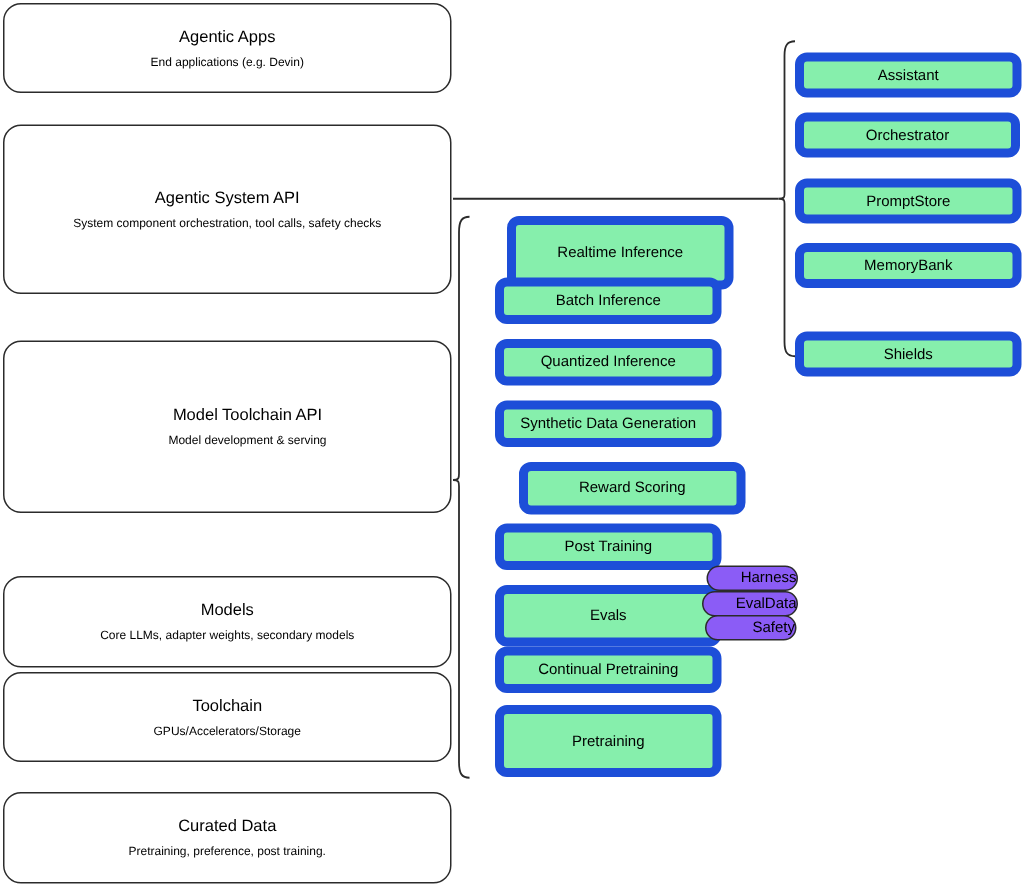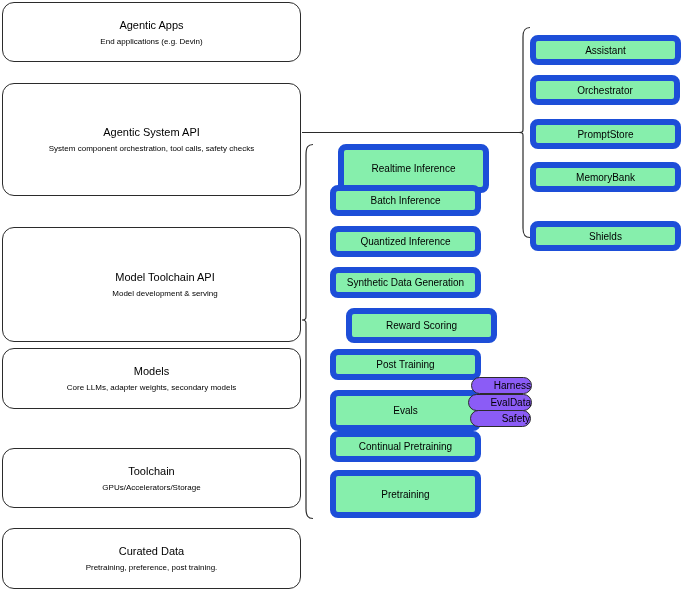--- a/index.html
+++ b/index.html
@@ -130,21 +130,21 @@
   <div class="layer-box" style="left:2px; top:83px; width:299px; height:113px;">
     <div class="layer-title">Agentic System API</div>
     <div class="layer-sub">System component orchestration, tool calls, safety checks</div>
   </div>
 
   <div class="layer-box" style="left:2px; top:227px; width:299px; height:115px;padding-left:27px;">
     <div class="layer-title">Model Toolchain API</div>
     <div class="layer-sub">Model development &amp; serving</div>
   </div>
 
-  <div class="layer-box" style="left:2px; top:348px; width:299px; height:61px;">
+  <div class="layer-box" style="left:2px; top:384px; width:299px; height:61px;">
     <div class="layer-title">Models</div>
     <div class="layer-sub">Core LLMs, adapter weights, secondary models</div>
   </div>
 
   <div class="layer-box" style="left:2px; top:448px; width:299px; height:60px;">
     <div class="layer-title">Toolchain</div>
     <div class="layer-sub">GPUs/Accelerators/Storage</div>
   </div>
 
   <div class="layer-box" style="left:2px; top:528px; width:299px; height:61px;">

